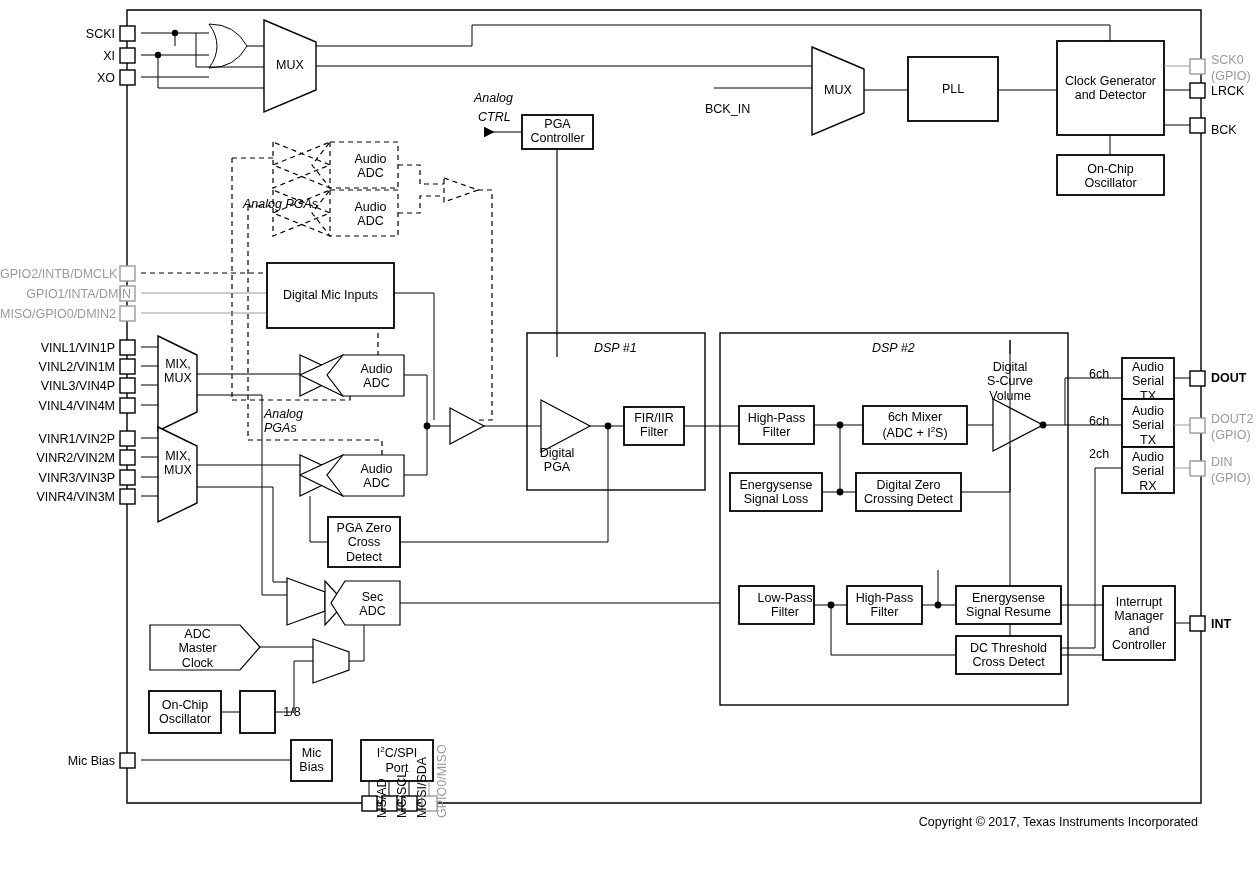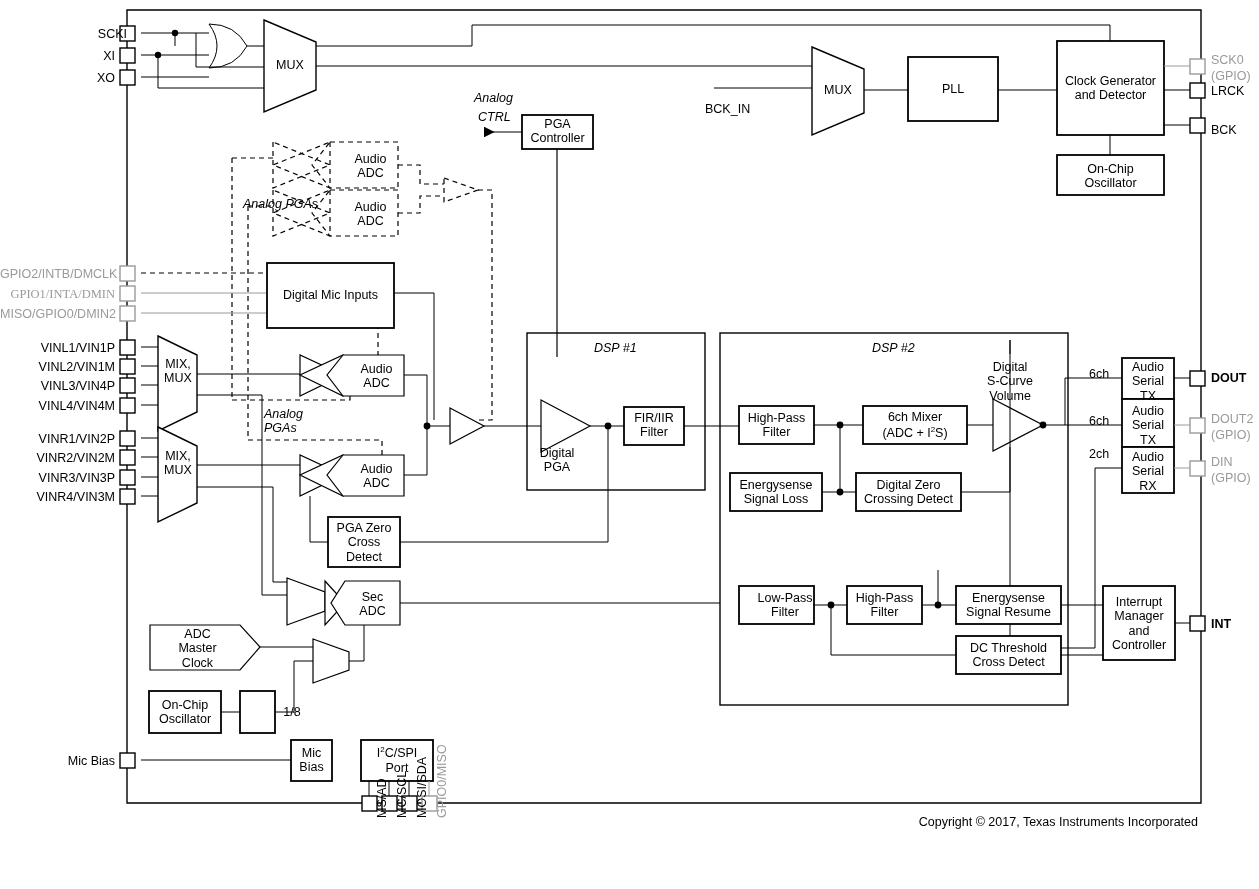--- a/index.html
+++ b/index.html
@@ -323,25 +323,25 @@
   </g>
 
   <g>
     <rect x="362" y="796" width="15" height="15" fill="#fff" stroke="#000" stroke-width="1.4"></rect>
     <rect x="382" y="796" width="15" height="15" fill="#fff" stroke="#000" stroke-width="1.4"></rect>
     <rect x="402" y="796" width="15" height="15" fill="#fff" stroke="#000" stroke-width="1.4"></rect>
     <rect x="422" y="796" width="15" height="15" fill="#fff" stroke="#9a9a9a" stroke-width="1.4"></rect>
   </g>
 </svg>
 
-<div class="lbl right" style="left:0;top:27px;width:115px;padding-left:12px;">SCKI</div>
+<div class="lbl right" style="left:0;top:27px;width:115px;">SCKI</div>
 <div class="lbl right" style="left:0;top:49px;width:115px;">XI</div>
 <div class="lbl right" style="left:0;top:71px;width:115px;">XO</div>
 <div class="lbl right gray" style="left:0;top:267px;width:115px;">GPIO2/INTB/DMCLK</div>
-<div class="lbl right gray" style="left:0;top:287px;width:115px;font-family:Liberation Serif, serif;">GPIO1/INTA/DMIN</div>
+<div class="lbl right gray" style="left:16px;top:287px;width:115px;">GPIO1/INTA/DMIN</div>
 <div class="lbl right gray" style="left:0;top:307px;width:115px;">MISO/GPIO0/DMIN2</div>
 <div class="lbl right" style="left:0;top:341px;width:115px;">VINL1/VIN1P</div>
 <div class="lbl right" style="left:0;top:360px;width:115px;">VINL2/VIN1M</div>
 <div class="lbl right" style="left:0;top:379px;width:115px;">VINL3/VIN4P</div>
 <div class="lbl right" style="left:0;top:399px;width:115px;">VINL4/VIN4M</div>
 <div class="lbl right" style="left:0;top:432px;width:115px;">VINR1/VIN2P</div>
 <div class="lbl right" style="left:0;top:451px;width:115px;">VINR2/VIN2M</div>
 <div class="lbl right" style="left:0;top:471px;width:115px;">VINR3/VIN3P</div>
 <div class="lbl right" style="left:0;top:490px;width:115px;">VINR4/VIN3M</div>
 <div class="lbl right" style="left:0;top:754px;width:115px;">Mic Bias</div>

